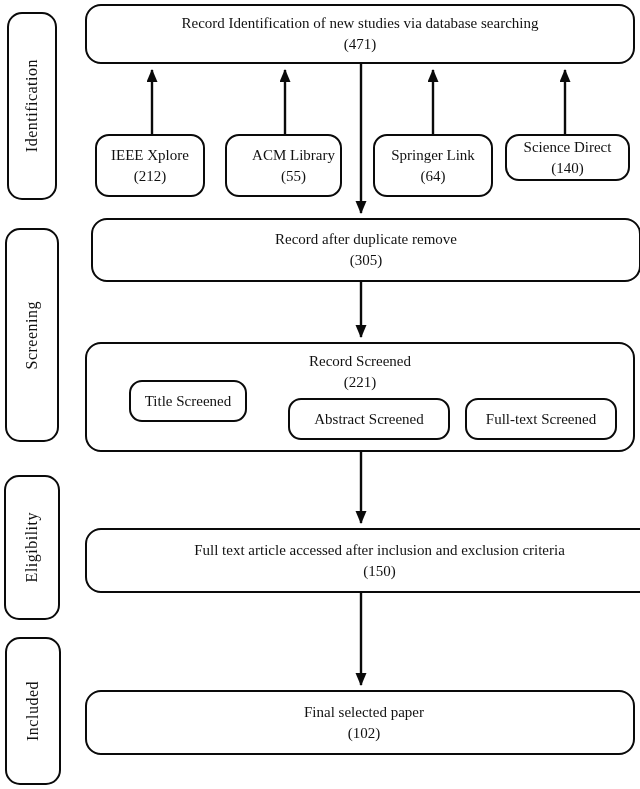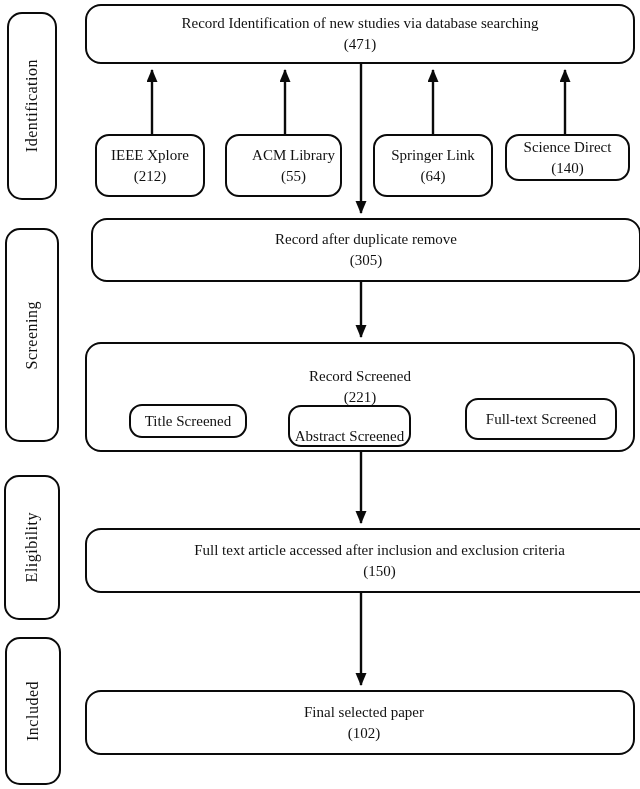--- a/index.html
+++ b/index.html
@@ -25,21 +25,21 @@
     flex-direction: column;
     align-items: center;
     justify-content: center;
     text-align: center;
     line-height: 21px;
     font-size: 15px;
   }
   .box.main   { border-radius: 16px; }
   .box.db     { border-radius: 14px; }
   .box.sub    { border-radius: 13px; flex-direction: row; line-height: 18px; }
-  .box.screened { justify-content: flex-start; padding-top: 22px; }
+  .box.screened { justify-content: flex-start; padding-top: 7px; }
   .stage {
     position: absolute;
     box-sizing: border-box;
     border: 2.8px solid #0a0a0a;
     border-radius: 15px;
     background: #ffffff;
     display: flex;
     align-items: center;
     justify-content: center;
   }
@@ -99,24 +99,24 @@
   </div>
 
   <div class="box main" style="left:76px; top:218px; width:550px; height:64px;margin-left:15px;">
     <div>Record after duplicate remove</div>
     <div>(305)</div>
   </div>
 
   <div class="box main screened" style="left:85px; top:342px; width:550px; height:110px;">
     <div>Record Screened</div>
     <div>(221)</div>
-    <div class="box sub" style="left:42px; top:60px; width:118px; height:34px;">
+    <div class="box sub" style="left:42px; top:36px; width:118px; height:42px;">
       <span>Title Screened</span>
     </div>
-    <div class="box sub" style="left:201px; top:61px; width:123px; height:42px;align-items:flex-end;">
+    <div class="box sub" style="left:201px; top:54px; width:162px; height:42px;">
       <span>Abstract Screened</span>
     </div>
     <div class="box sub" style="left:378px; top:54px; width:152px; height:42px;">
       <span>Full-text Screened</span>
     </div>
   </div>
 
   <div class="box main" style="left:85px; top:528px; width:589px; height:65px;">
     <div>Full text article accessed after inclusion and exclusion criteria</div>
     <div>(150)</div>

